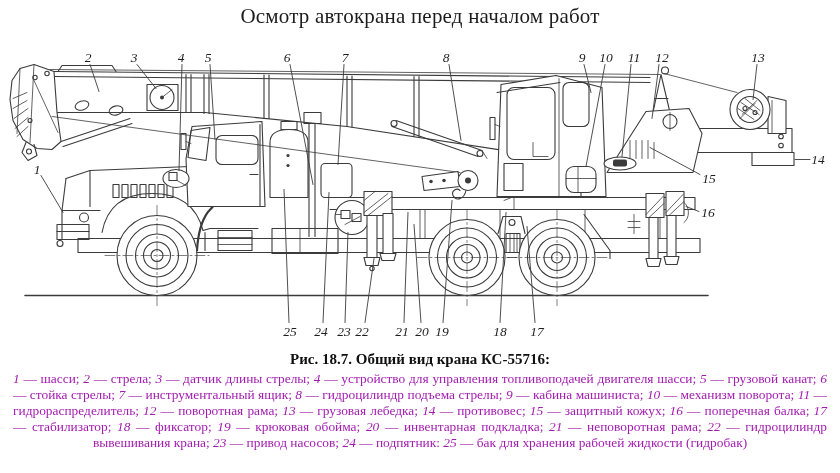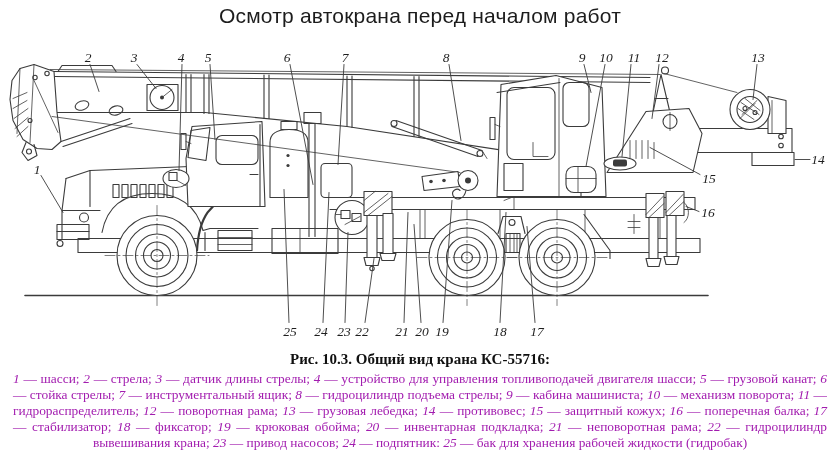--- a/index.html
+++ b/index.html
@@ -3,21 +3,21 @@
 <meta charset="utf-8">
 <style>
   :root{ --line:#3b3b3b; }
   html,body{margin:0;padding:0;}
   body{
     width:840px;height:473px;background:#fff;position:relative;overflow:hidden;
     font-family:"Liberation Serif",serif;color:#111;
   }
   .title{
     position:absolute;top:4px;left:0;width:840px;text-align:center;
-    font-family:Liberation Sans, sans-serif;font-size:21px;font-weight:500;
+    font-family:Liberation Serif, serif;font-size:21px;font-weight:500;
     color:#1c1c1c;letter-spacing:.2px;
   }
   .fig{position:absolute;top:40px;left:0;width:840px;height:306px;}
   .fig svg{display:block;}
   #crane-svg{stroke:var(--line);fill:none;stroke-width:1.1;stroke-linecap:round;stroke-linejoin:round;}
   .wf{fill:#fff;}
   .fd{fill:var(--line);stroke:none;}
   .thick{stroke-width:2.2;}
   .thin{stroke-width:.8;}
   .ch{stroke-width:.65;stroke-dasharray:10 3 2 3;}
@@ -326,15 +326,15 @@
         <line x1="345" y1="322" x2="348" y2="232" class="ld"></line>
         <text x="344" y="335.5" text-anchor="middle" class="callout-num">23</text>
         <line x1="323" y1="322" x2="329" y2="192" class="ld"></line>
         <text x="321" y="335.5" text-anchor="middle" class="callout-num">24</text>
         <line x1="289" y1="322" x2="284" y2="189" class="ld"></line>
         <text x="290" y="335.5" text-anchor="middle" class="callout-num">25</text>
       </g>
 </svg>
 </figure>
 
-<div class="caption">Рис. 10.3. Общий вид крана КС-55716:</div>
+<div class="caption">Рис. 18.7. Общий вид крана КС-55716:</div>
 
 <p class="legend"><i>1</i> — шасси; <i>2</i> — стрела; <i>3</i> — датчик длины стрелы; <i>4</i> — устройство для управления топливоподачей двигателя шасси; <i>5</i> — грузовой канат; <i>6</i> — стойка стрелы; <i>7</i> — инструментальный ящик; <i>8</i> — гидроцилиндр подъема стрелы; <i>9</i> — кабина машиниста; <i>10</i> — механизм поворота; <i>11</i> — гидрораспределитель; <i>12</i> — поворотная рама; <i>13</i> — грузовая лебедка; <i>14</i> — противовес; <i>15</i> — защитный кожух; <i>16</i> — поперечная балка; <i>17</i> — стабилизатор; <i>18</i> — фиксатор; <i>19</i> — крюковая обойма; <i>20</i> — инвентарная подкладка; <i>21</i> — неповоротная рама; <i>22</i> — гидроцилиндр вывешивания крана; <i>23</i> — привод насосов; <i>24</i> — подпятник: <i>25</i> — бак для хранения рабочей жидкости (гидробак) </p>
 
 </body></html>

